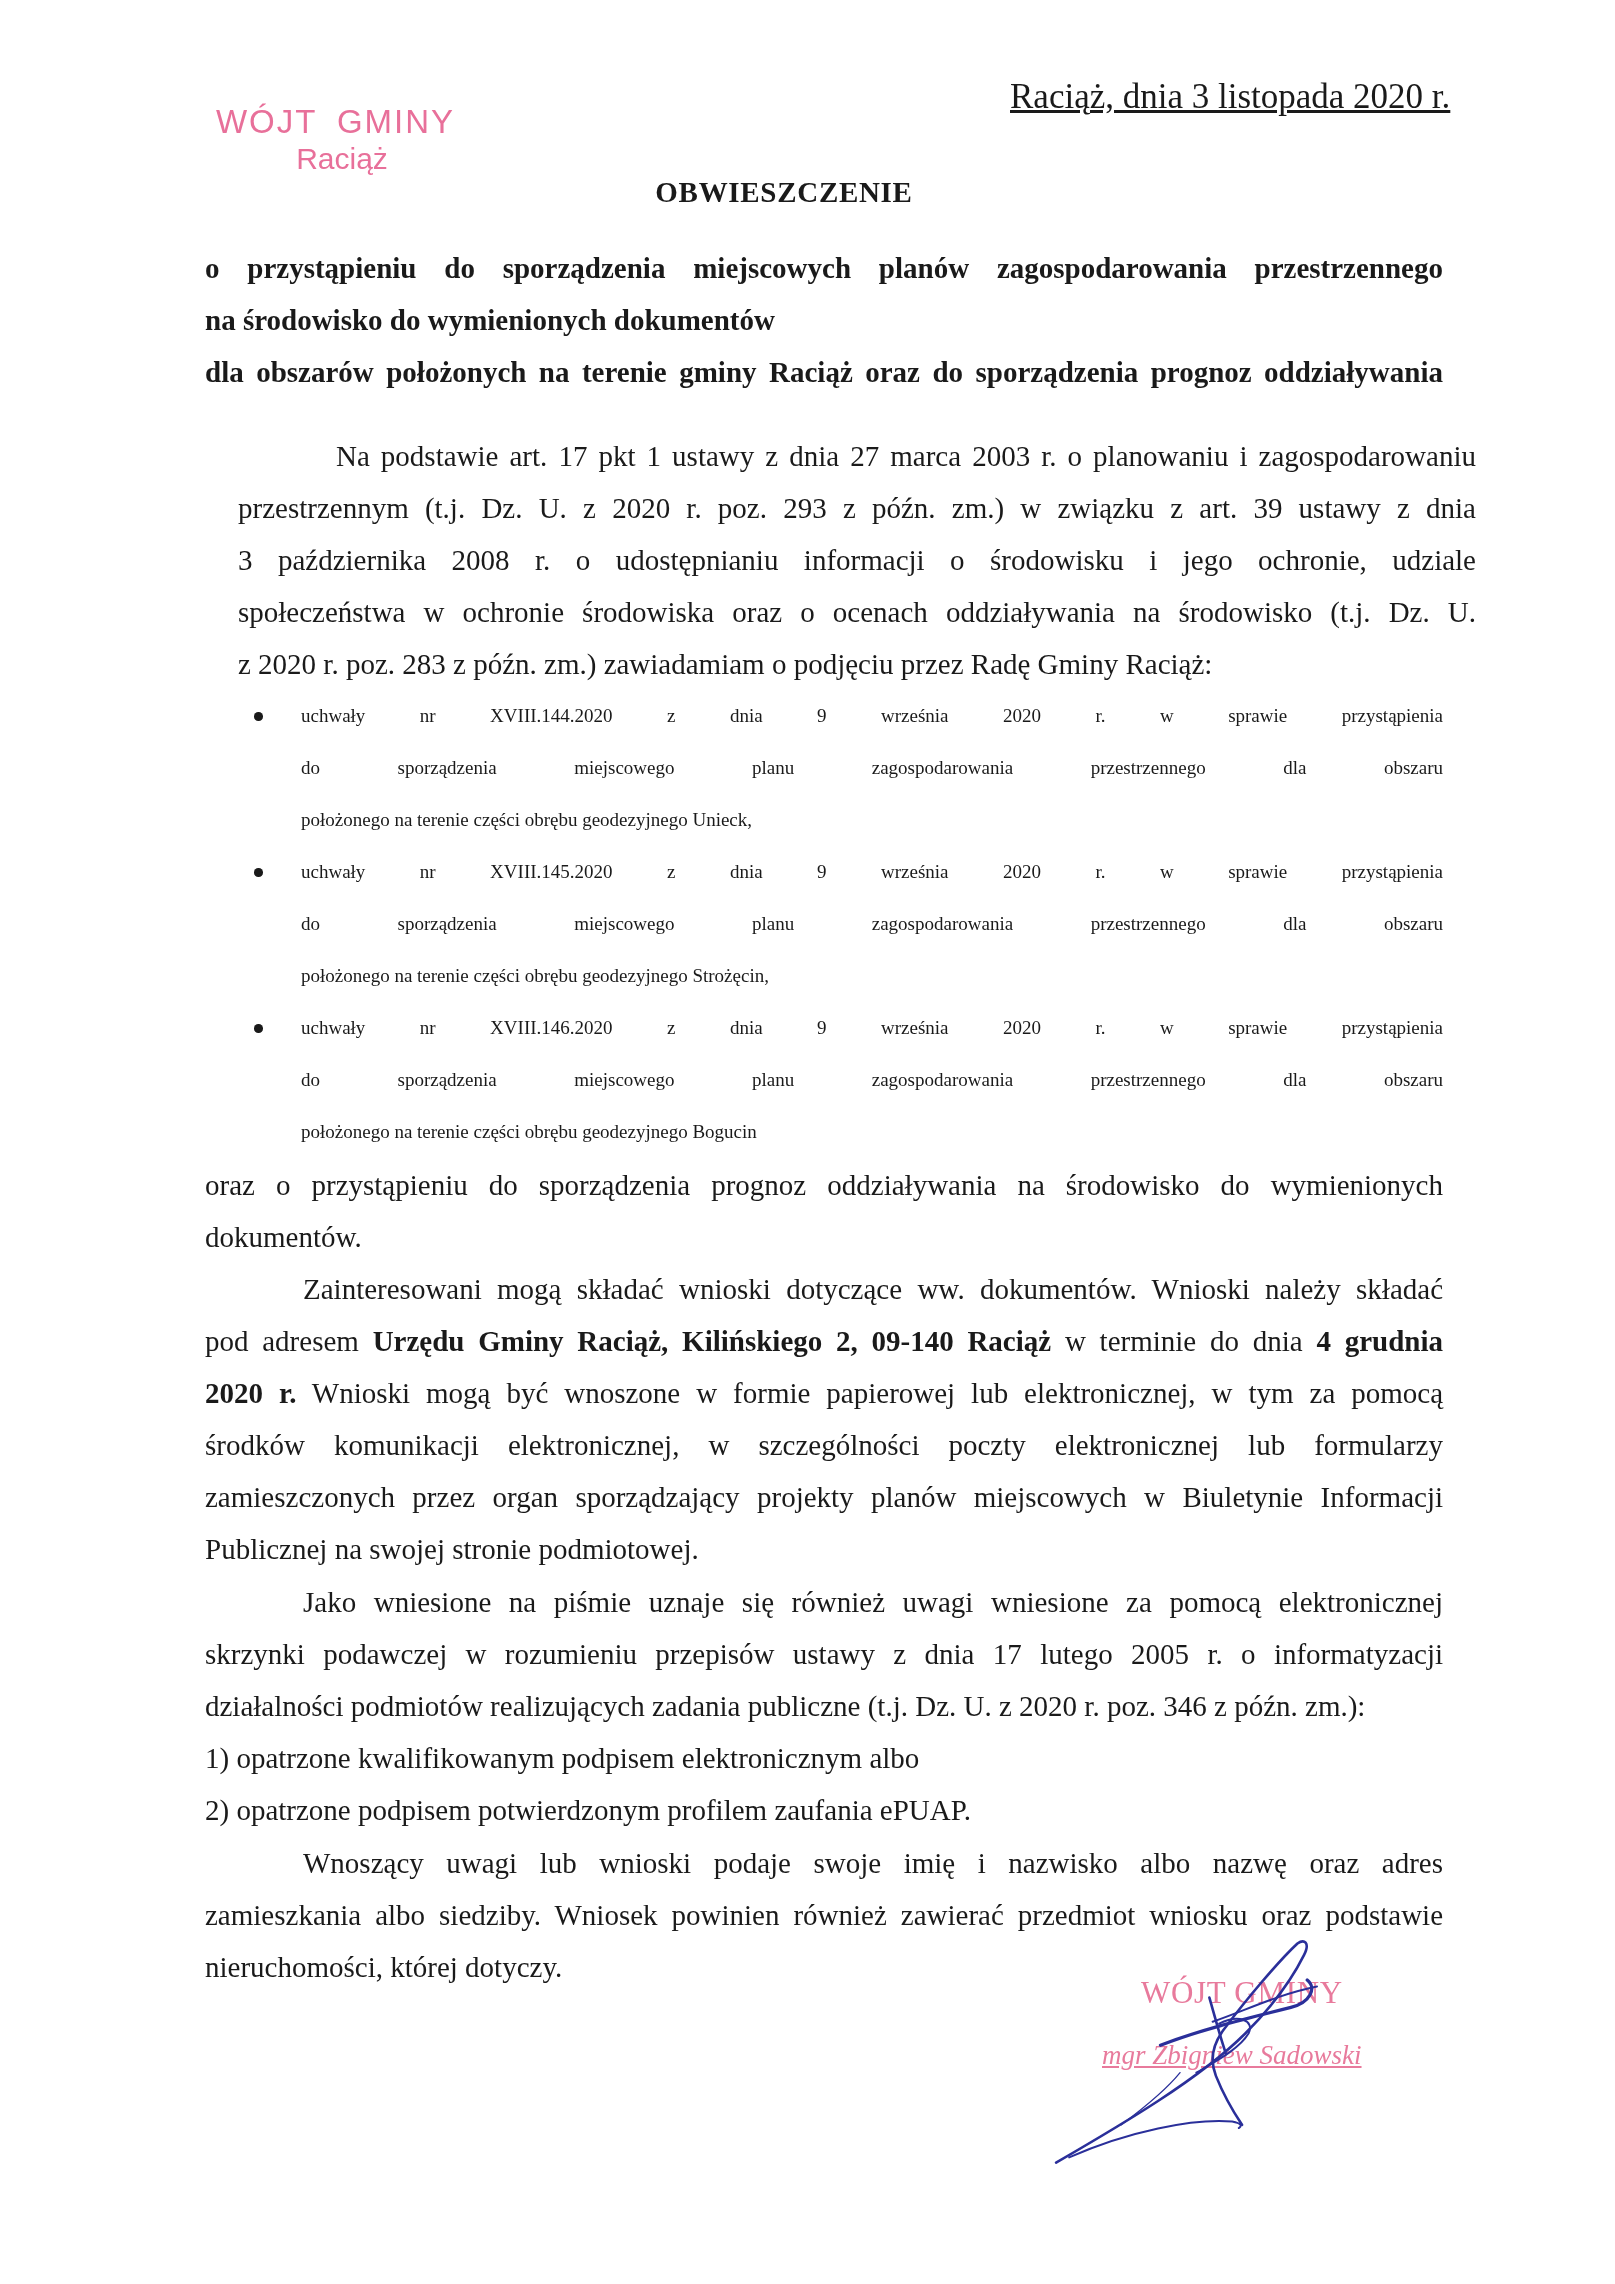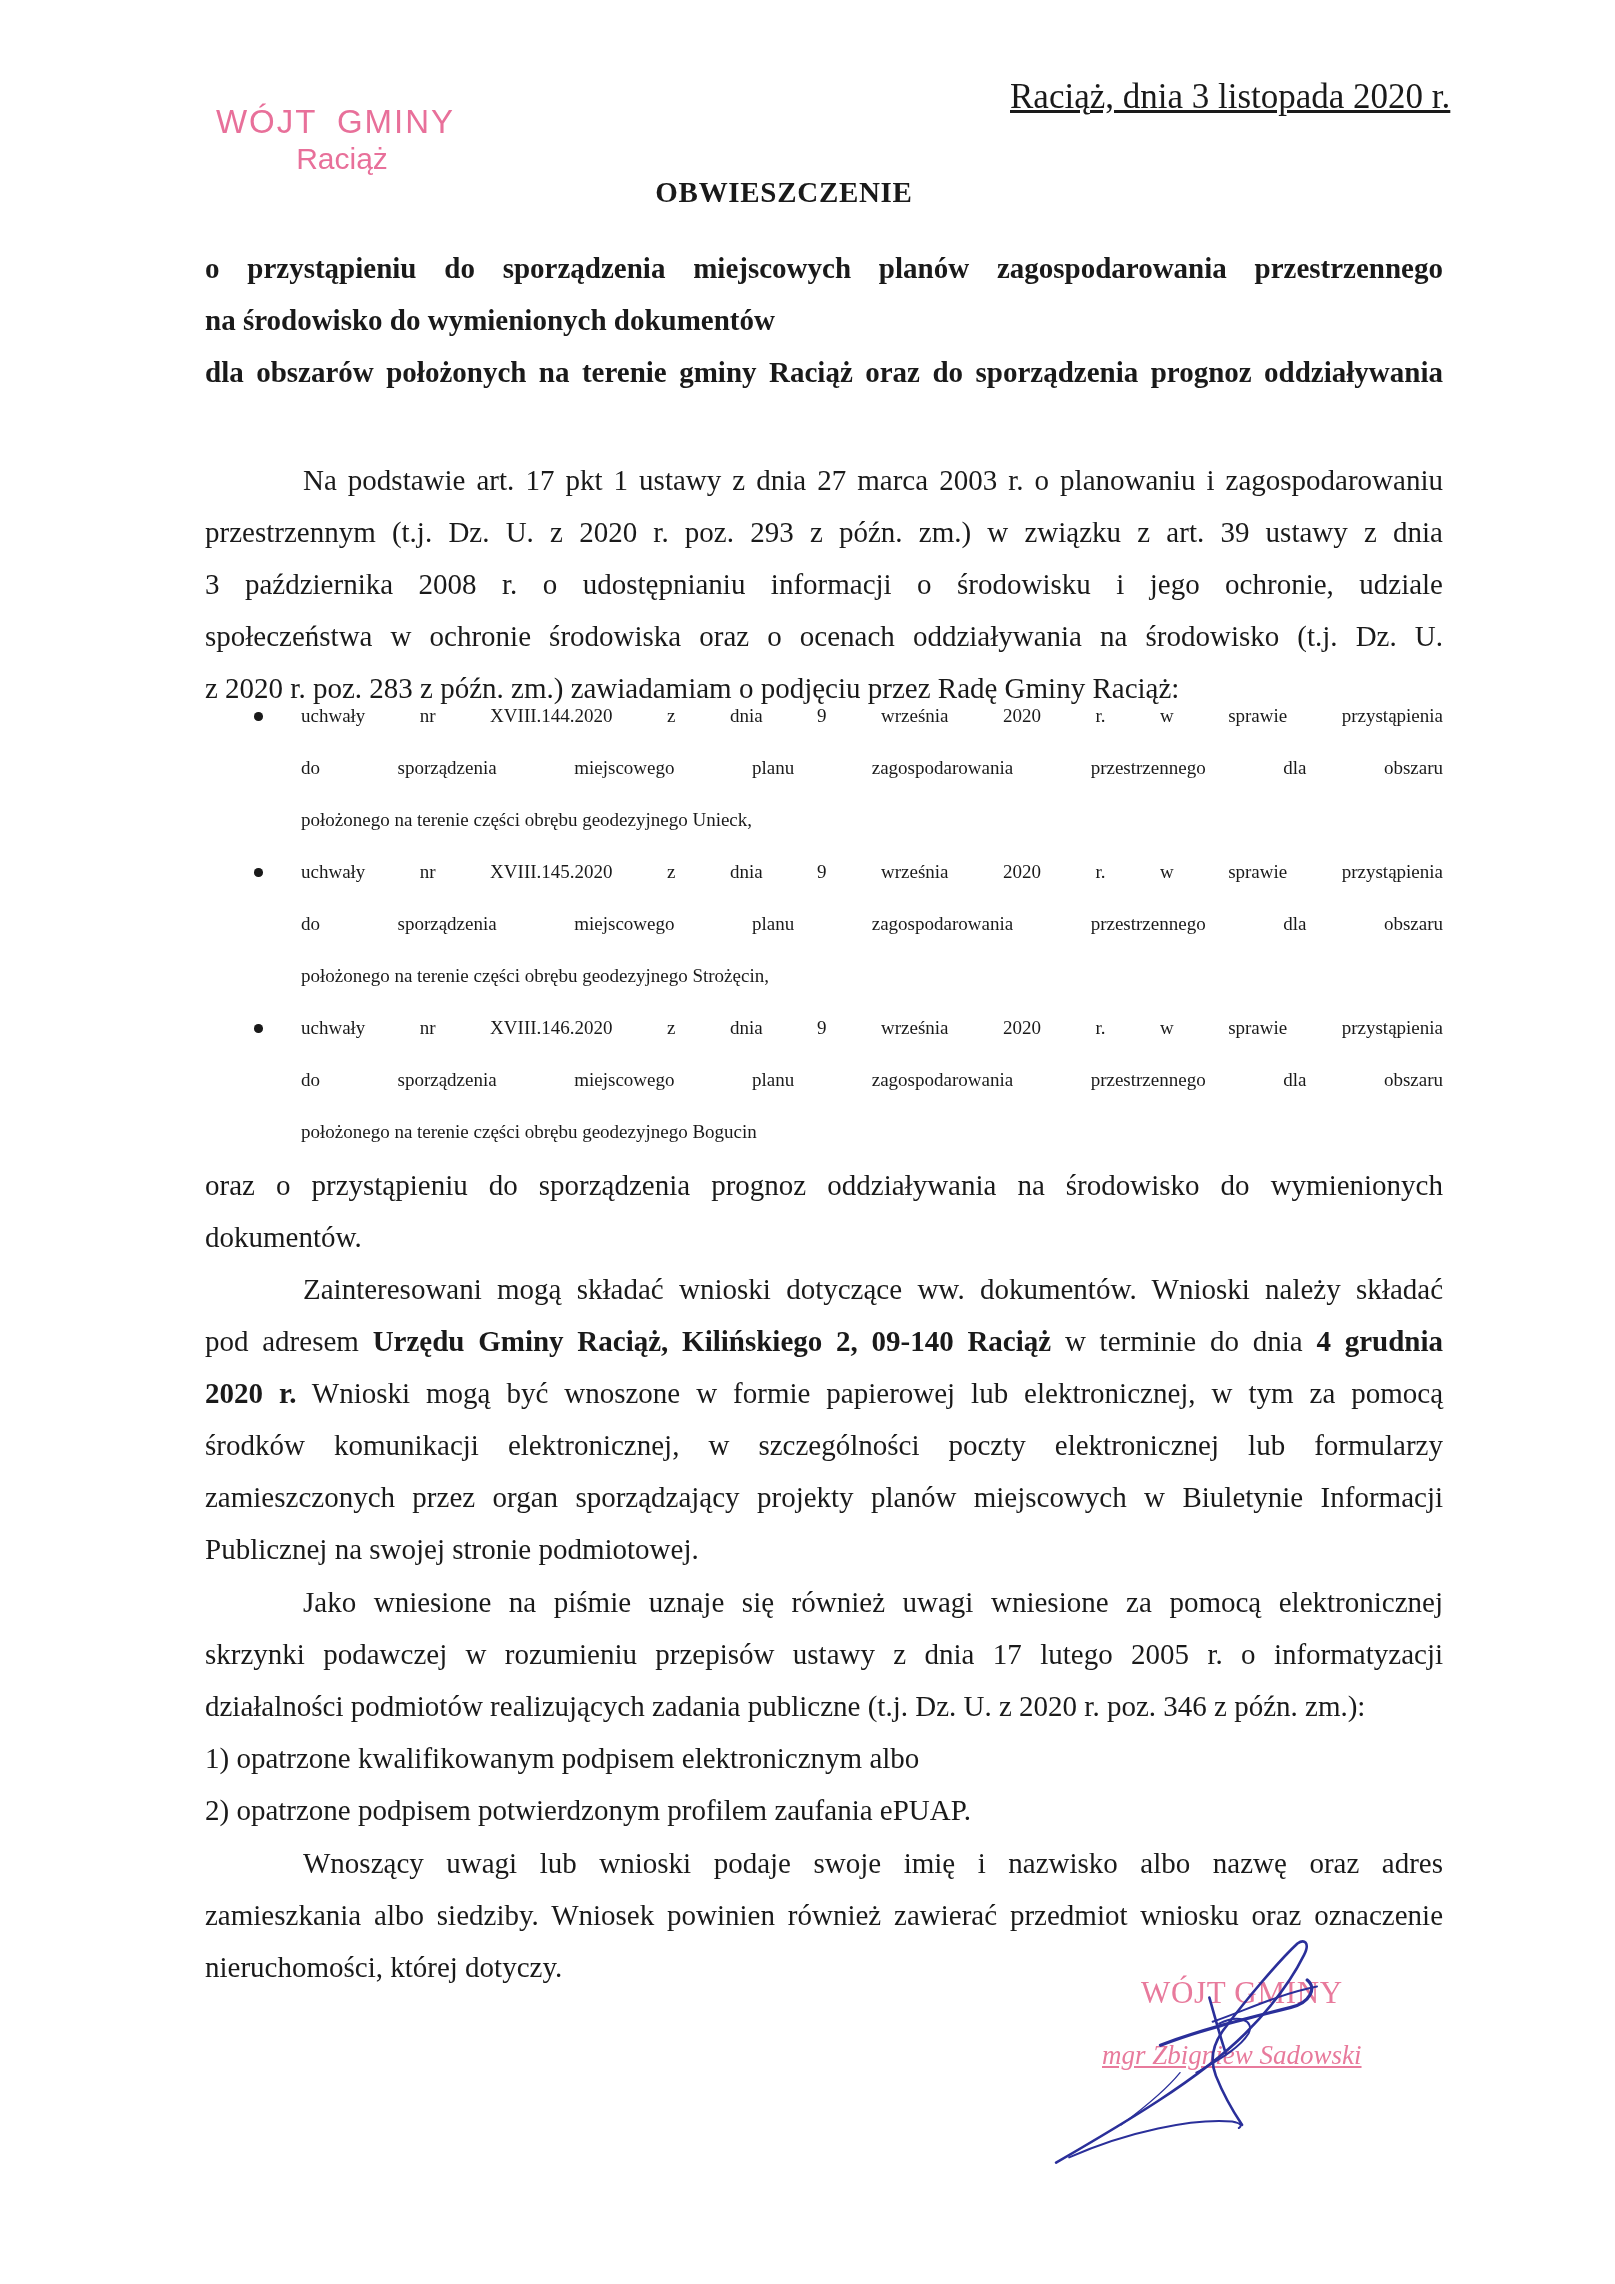--- a/index.html
+++ b/index.html
@@ -36,21 +36,21 @@
 <div class="date">Raciąż, dnia 3 listopada 2020 r.</div>
 
 <div class="title">OBWIESZCZENIE</div>
 
 <div class="block subject">
   <span class="line">o przystąpieniu do sporządzenia miejscowych planów zagospodarowania przestrzennego</span>
   <span class="line last">na środowisko do wymienionych dokumentów</span>
   <span class="line">dla obszarów położonych na terenie gminy Raciąż oraz do sporządzenia prognoz oddziaływania</span>
 </div>
 
-<div class="block" style="top:454px;">
+<div class="block" style="top:430px;margin-left:33px;">
   <span class="line" style="padding-left:98px; box-sizing:border-box;">Na podstawie art. 17 pkt 1 ustawy z dnia 27 marca 2003 r. o planowaniu i zagospodarowaniu</span>
   <span class="line">przestrzennym (t.j. Dz. U. z 2020 r. poz. 293 z późn. zm.) w związku z art. 39 ustawy z dnia</span>
   <span class="line">3 października 2008 r. o udostępnianiu informacji o środowisku i jego ochronie, udziale</span>
   <span class="line">społeczeństwa w ochronie środowiska oraz o ocenach oddziaływania na środowisko (t.j. Dz. U.</span>
   <span class="line last">z 2020 r. poz. 283 z późn. zm.) zawiadamiam o podjęciu przez Radę Gminy Raciąż:</span>
 </div>
 
 <div class="bullets" style="top:690px;">
   <div class="bullet-item">
     <span class="bullet-dot"></span>
@@ -89,21 +89,21 @@
 <div class="block" style="top:1576px;">
   <span class="line" style="padding-left:98px; box-sizing:border-box;">Jako wniesione na piśmie uznaje się również uwagi wniesione za pomocą elektronicznej</span>
   <span class="line">skrzynki podawczej w rozumieniu przepisów ustawy z dnia 17 lutego 2005 r. o informatyzacji</span>
   <span class="line last">działalności podmiotów realizujących zadania publiczne (t.j. Dz. U. z 2020 r. poz. 346 z późn. zm.):</span>
   <span class="line last">1) opatrzone kwalifikowanym podpisem elektronicznym albo</span>
   <span class="line last">2) opatrzone podpisem potwierdzonym profilem zaufania ePUAP.</span>
 </div>
 
 <div class="block" style="top:1837px;">
   <span class="line" style="padding-left:98px; box-sizing:border-box;">Wnoszący uwagi lub wnioski podaje swoje imię i nazwisko albo nazwę oraz adres</span>
-  <span class="line">zamieszkania albo siedziby. Wniosek powinien również zawierać przedmiot wniosku oraz oznaczenie</span>
+  <span class="line">zamieszkania albo siedziby. Wniosek powinien również zawierać przedmiot wniosku oraz podstawie</span>
   <span class="line last">nieruchomości, której dotyczy.</span>
 </div>
 
 <div class="sig-stamp">
   <div class="role">WÓJT GMINY</div>
   <div class="name">mgr Zbigniew Sadowski</div>
 </div>
 
 <svg class="signature" viewBox="0 0 650 420">
   <g fill="none" stroke="#2a2f9a" stroke-linecap="round" stroke-linejoin="round">

